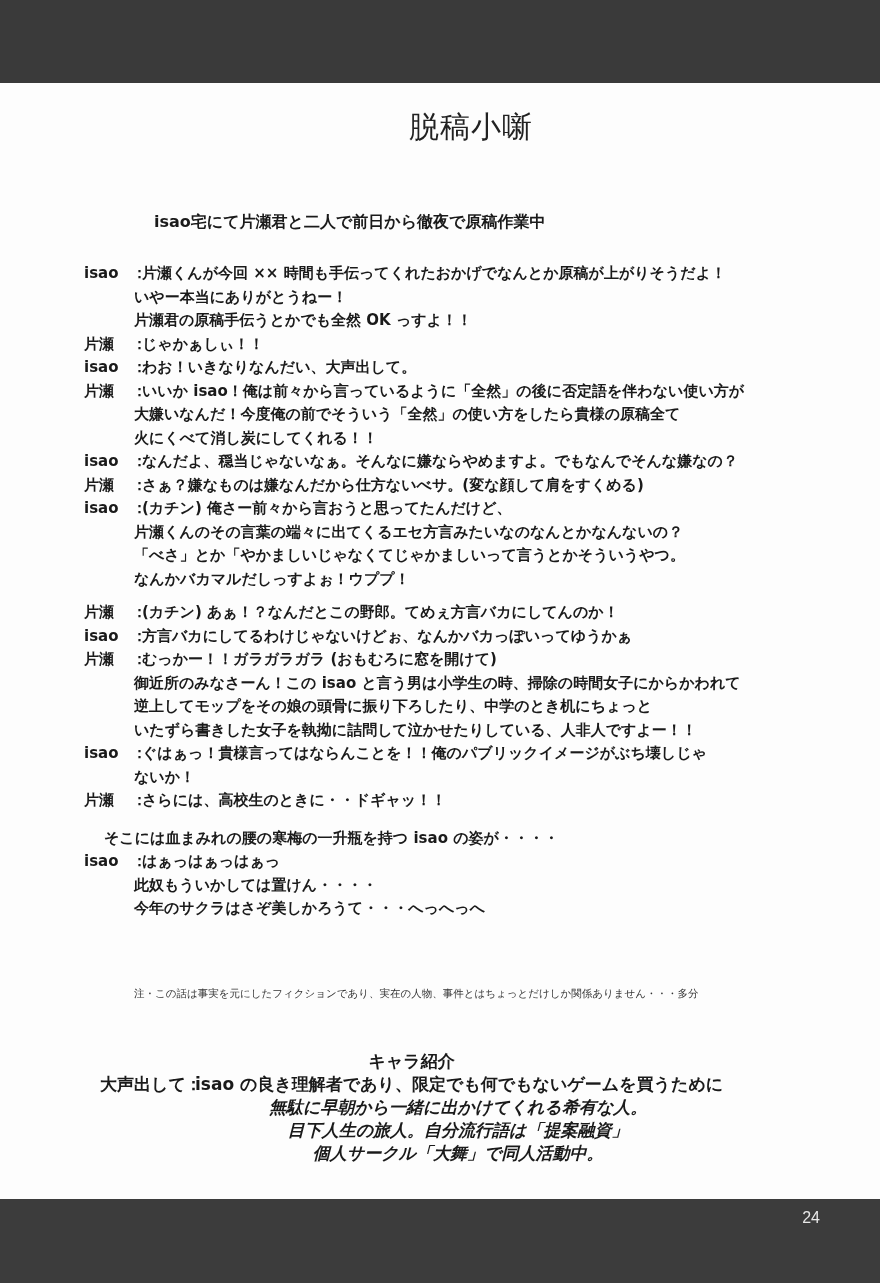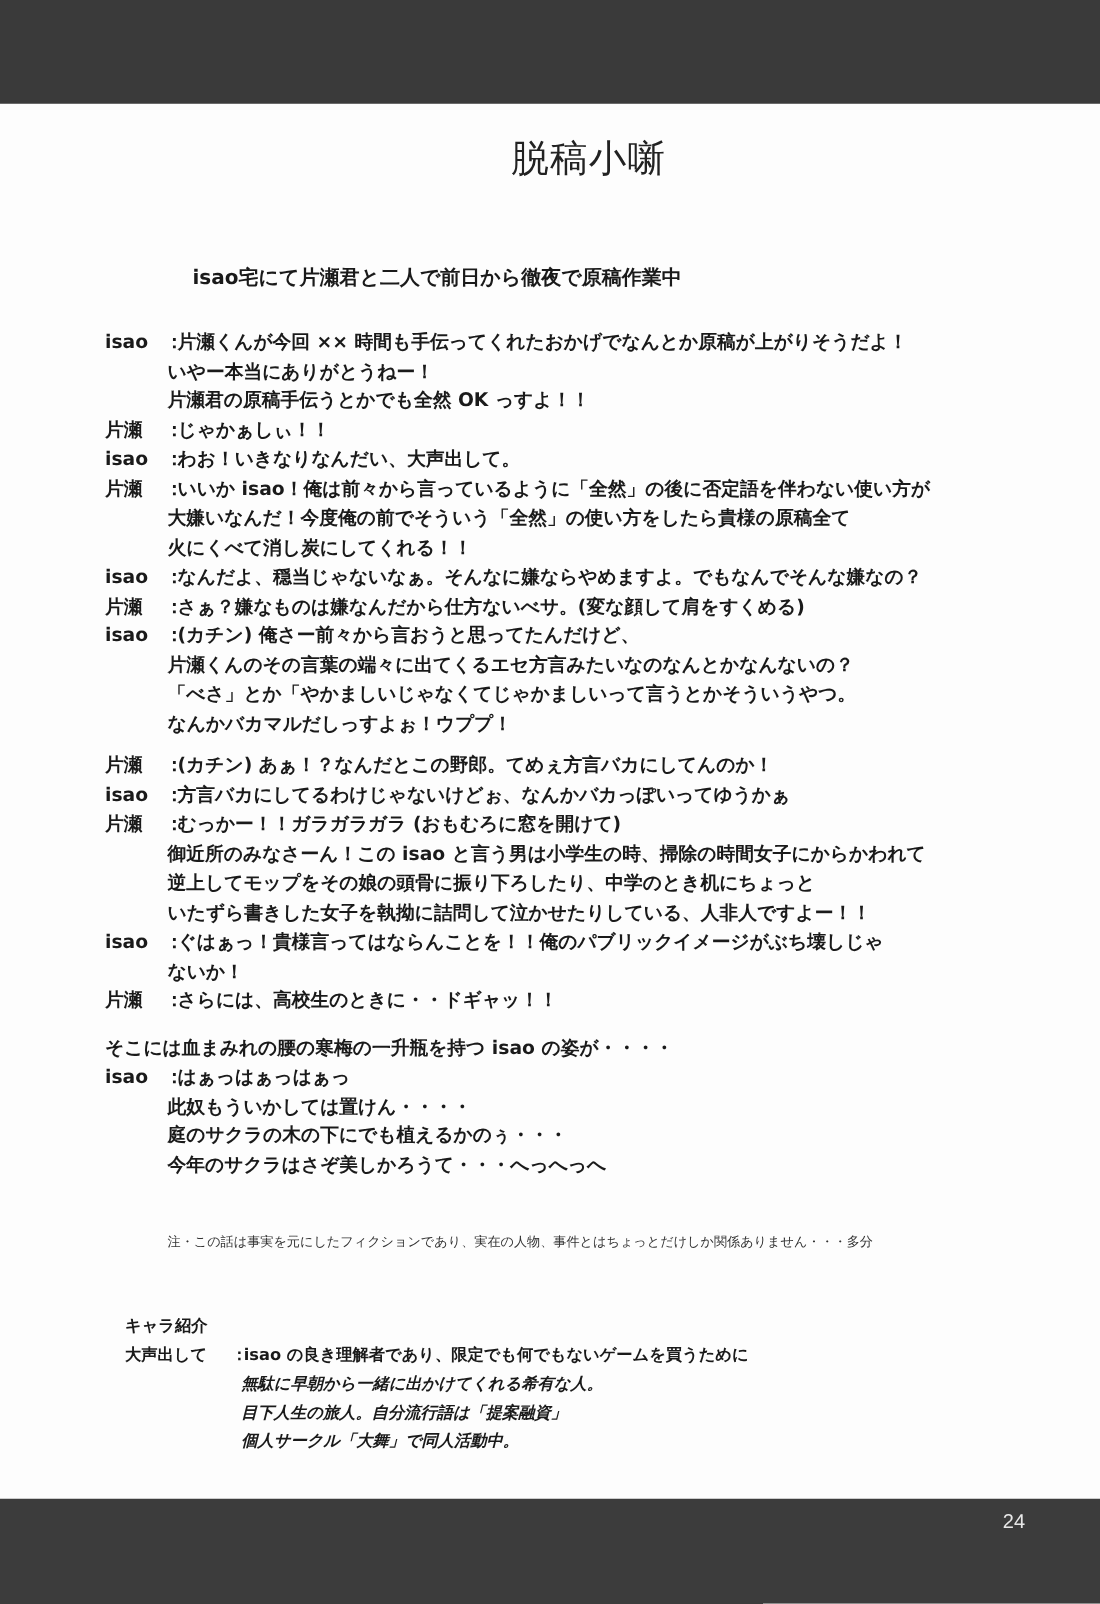--- a/index.html
+++ b/index.html
@@ -30,27 +30,27 @@
   .script {
     position: absolute; left: 84px; top: 262px; width: 760px;
     font-size: 15px; line-height: 23.5px; font-weight: bold;
   }
   .line { display: flex; white-space: nowrap; }
   .speaker { width: 48px; flex: 0 0 48px; }
   .colon { width: 10px; flex: 0 0 10px; }
   .cont { padding-left: 50px; }
   .gap { height: 10px; }
   .gap-big { height: 14px; }
-  .narr { white-space: nowrap; }
+  .narr { white-space: nowrap; margin-left: 20px; }
   .note {
     position: absolute; left: 134px; top: 987px; font-family: "DejaVu Serif", serif;
     font-size: 10.5px; color: #333; white-space: nowrap;
   }
   .profile {
-    position: absolute; left: 100px; top: 1050px; font-size: 13px; line-height: 23px; font-weight: bold;
+    position: absolute; left: 100px; top: 1050px; font-size: 17px; line-height: 23px; font-weight: bold; text-align: center;
   }
   .profile .line .speaker { width: 85px; flex: 0 0 85px; }
   .profile .cont { padding-left: 93px; font-style: italic; }
 </style>
 </head>
 <body>
 
 <div class="band-top"></div>
 
 <div class="title">脱稿小噺</div>
@@ -135,21 +135,20 @@
     </div>
   <div class="gap-big"></div>
   <div class="narr">そこには血まみれの腰の寒梅の一升瓶を持つ isao の姿が・・・・</div>
   <div id="d3">
       <div class="line">
         <span class="speaker">isao</span>
         <span class="colon">：</span>
         <span>はぁっはぁっはぁっ</span>
       </div>
       <div class="cont line">此奴もういかしては置けん・・・・</div>
-      <div class="cont line">庭のサクラの木の下にでも植えるかのぅ・・・</div>
       <div class="cont line">今年のサクラはさぞ美しかろうて・・・へっへっへ</div>
     </div>
 </div>
 
 <div class="note">注・この話は事実を元にしたフィクションであり、実在の人物、事件とはちょっとだけしか関係ありません・・・多分</div>
 
 <div class="profile">
   <div>キャラ紹介</div>
   <div class="line">
     <span class="speaker">大声出して</span>

